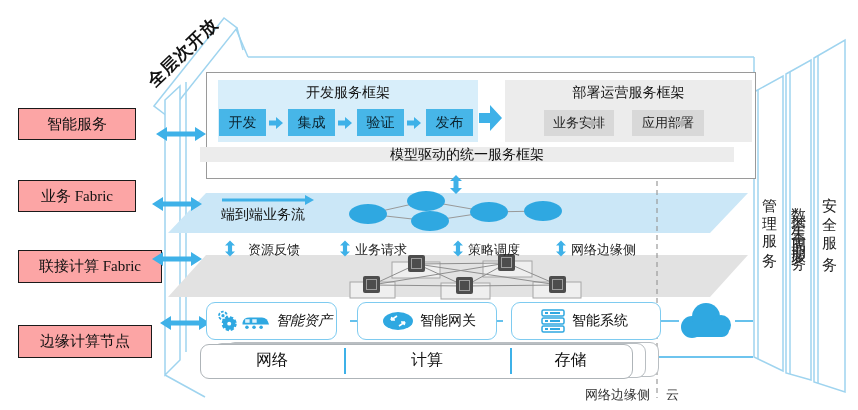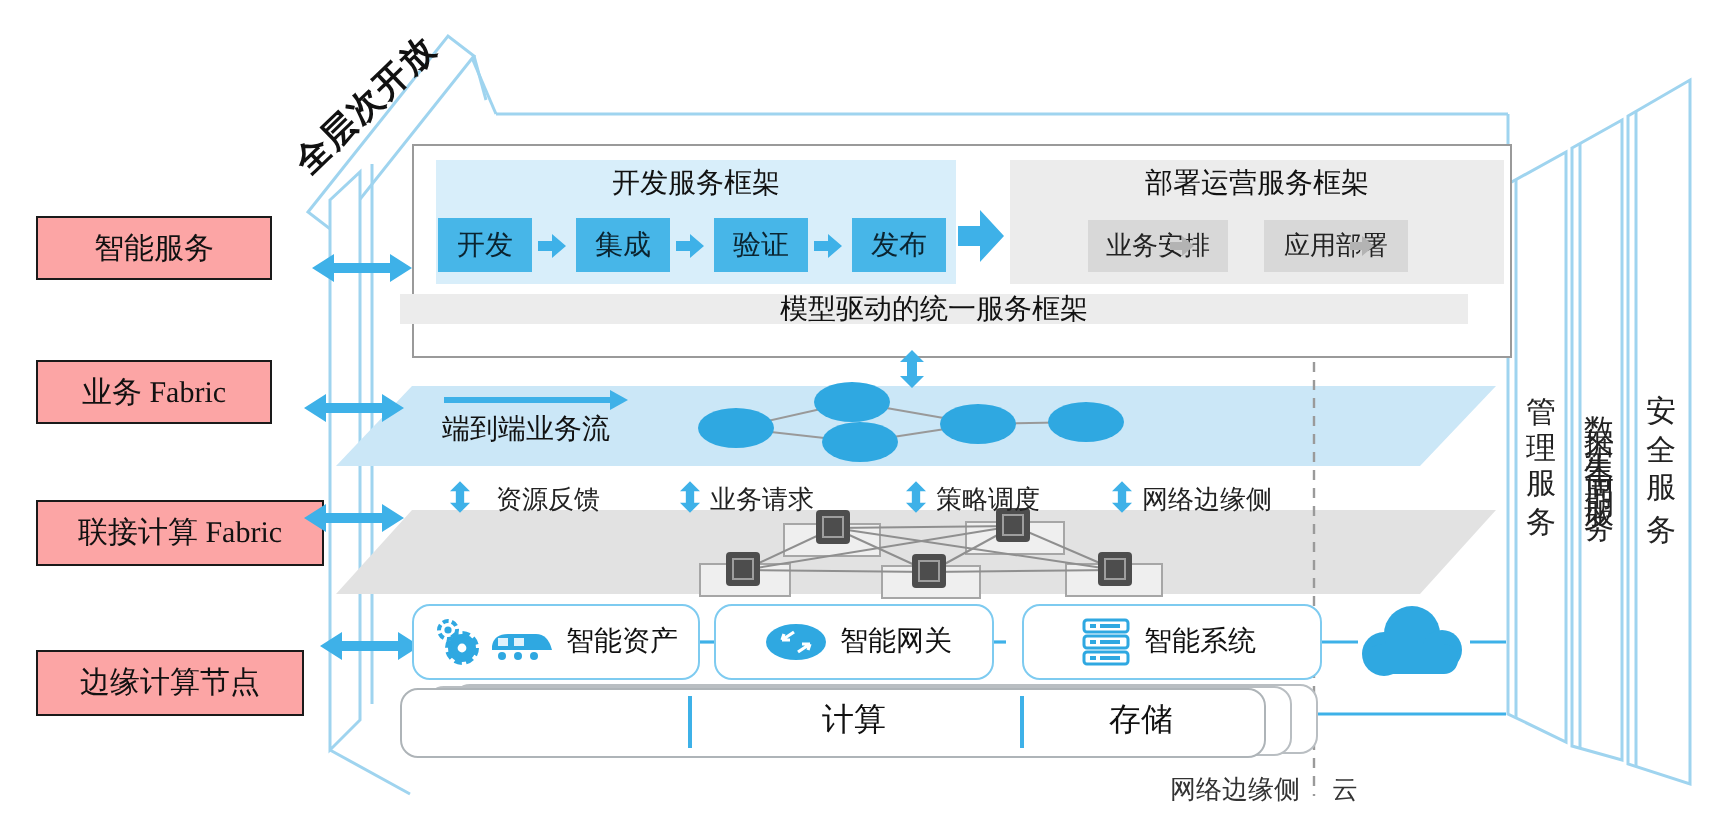--- a/index.html
+++ b/index.html
@@ -227,21 +227,21 @@
   <div class="abs ilabel" style="left:355px;top:241px;">业务请求</div>
   <svg class="abs" style="left:453px;top:240px;" width="10" height="17" viewBox="0 0 12 19">
       <polygon class="fill-arrow" points="6,0 12,6 8.5,6 8.5,13 12,13 6,19 0,13 3.5,13 3.5,6 0,6"></polygon>
     </svg>
   <div class="abs ilabel" style="left:468px;top:241px;">策略调度</div>
   <svg class="abs" style="left:556px;top:240px;" width="10" height="17" viewBox="0 0 12 19">
       <polygon class="fill-arrow" points="6,0 12,6 8.5,6 8.5,13 12,13 6,19 0,13 3.5,13 3.5,6 0,6"></polygon>
     </svg>
   <div class="abs ilabel" style="left:571px;top:241px;">网络边缘侧</div>
 
-  <div class="abs edgebox" style="left:206px;top:302px;width:144px;height:38px;">
+  <div class="abs edgebox" style="left:206px;top:302px;width:131px;height:38px;font-style:italic;">
     <svg width="62" height="28" viewBox="0 0 62 28">
       <circle cx="9" cy="8" r="4.5" fill="none" stroke="var(--c_icon)" stroke-width="2" stroke-dasharray="3,1.6"></circle>
       <circle cx="9" cy="8" r="1.8" fill="var(--c_icon)"></circle>
       <circle cx="16" cy="17" r="7" fill="var(--c_icon)" stroke="var(--c_icon)" stroke-width="3" stroke-dasharray="3.5,2"></circle>
       <circle cx="16" cy="17" r="2.2" fill="#fff"></circle>
       <path d="M31,16 q1-6 8-6 h14 q6 0 8 8 l-30,0 z" fill="var(--c_icon)"></path>
       <rect x="34" y="12" width="5" height="4" fill="#fff" opacity="0.85"></rect>
       <rect x="42" y="12" width="5" height="4" fill="#fff" opacity="0.85"></rect>
       <circle cx="36" cy="21" r="2" fill="var(--c_icon)"></circle>
       <circle cx="44" cy="21" r="2" fill="var(--c_icon)"></circle>
@@ -274,20 +274,21 @@
         <rect x="5" y="20" width="3" height="2"></rect>
           <rect x="10" y="20" width="10" height="2"></rect>
       </g>
     </svg>
     <span class="lbl">智能系统</span>
   </div>
 
   <div class="abs resback" style="left:226px;top:342px;width:431px;height:33px;"></div>
   <div class="abs resback" style="left:213px;top:343px;width:431px;height:33px;"></div>
   <div class="abs resfront" style="left:200px;top:344px;width:431px;height:33px;"></div>
+  <div class="abs cc reslbl" style="left:200px;top:344px;width:144px;height:33px;">网络</div>
   <div class="abs cc reslbl" style="left:344px;top:344px;width:166px;height:33px;text-align:center;">计算</div>
   <div class="abs cc reslbl" style="left:510px;top:344px;width:121px;height:33px;">存储</div>
   <div class="abs resdiv" style="left:344px;top:348px;height:26px;"></div>
   <div class="abs resdiv" style="left:510px;top:348px;height:26px;"></div>
 
   <div class="abs vtext" style="left:756px;top:150px;width:26px;height:145px;letter-spacing:18px;">管理服务</div>
   <div class="abs vtext" style="left:785px;top:108px;width:26px;height:230px;letter-spacing:6px;">数据全生命周期服务</div>
   <div class="abs vtext" style="left:815px;top:150px;width:28px;height:150px;letter-spacing:20px;">安全服务</div>
 
   <div class="abs footlbl" style="left:575px;top:386px;width:75px;text-align:right;">网络边缘侧</div>

